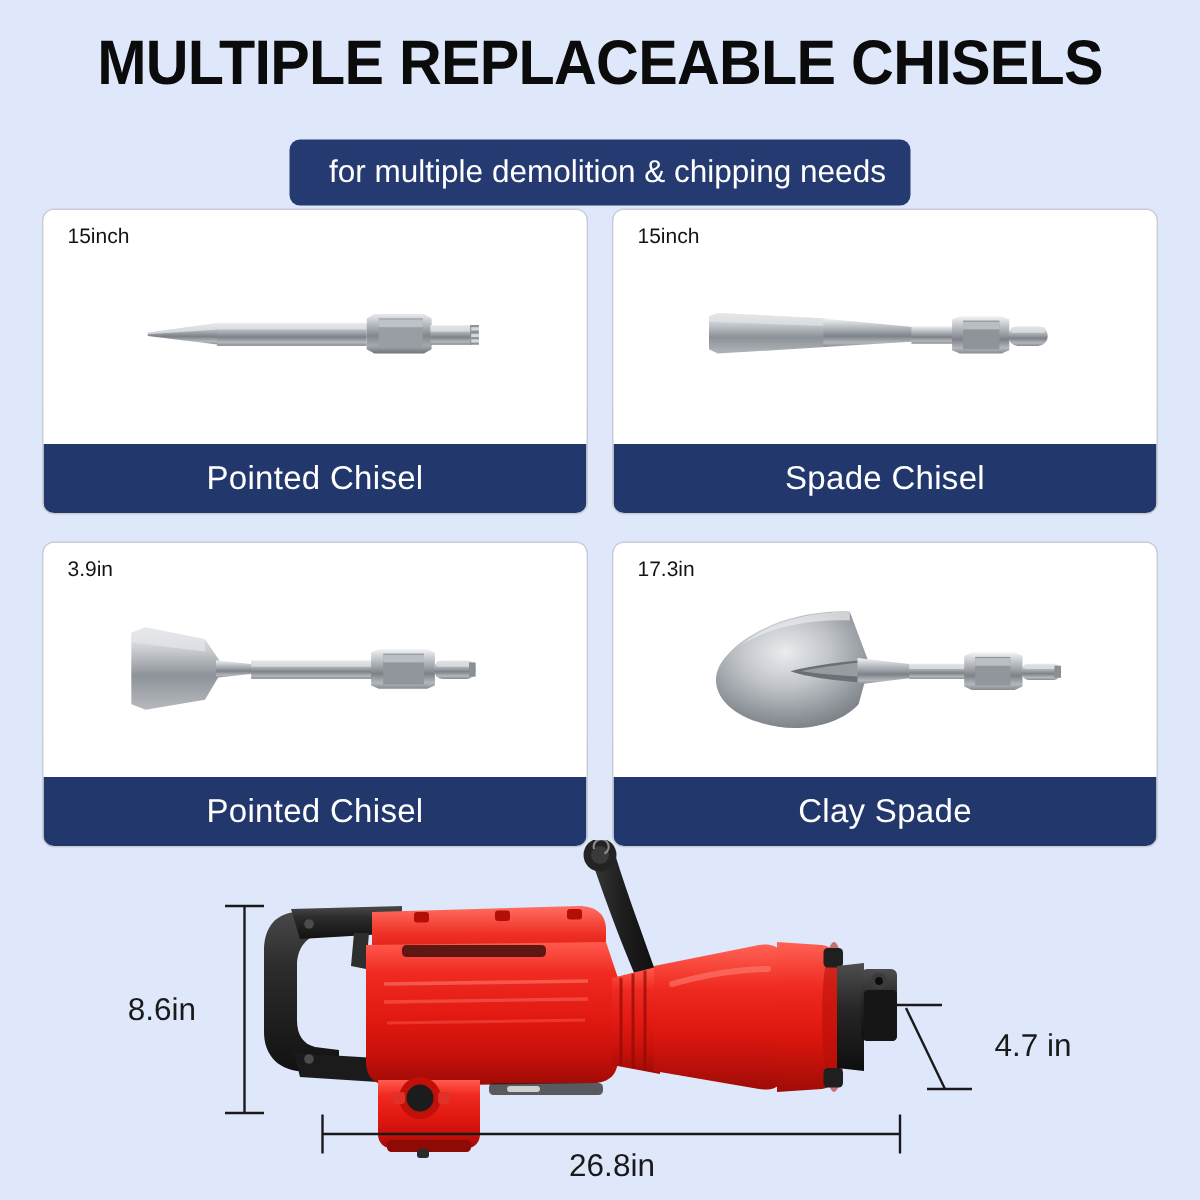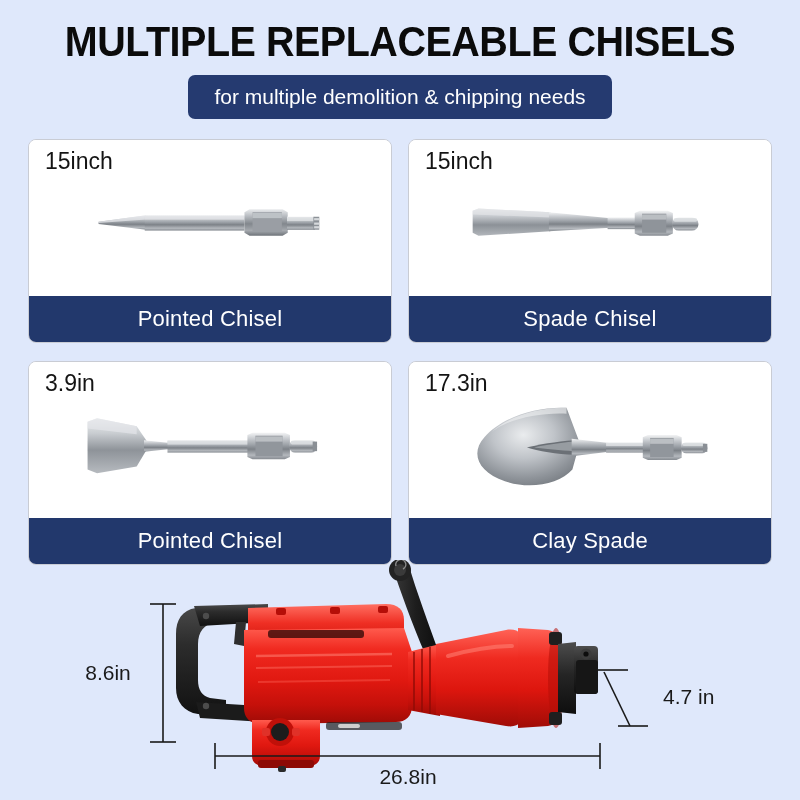--- a/index.html
+++ b/index.html
@@ -30,27 +30,27 @@
     font-weight: 800;
     letter-spacing: -0.5px;
     color: #0b0b0b;
     line-height: 1.05;
     transform: scaleX(0.94);
     white-space: nowrap;
   }
 
   #subtitle-pill {
     display: inline-block;
-    margin-top: 11px;
+    margin-top: 29px;
     background: #253a70;
     color: #ffffff;
     font-size: 21px;
     font-weight: 400;
     line-height: 1;
-    padding: 11px 26px 12px 26px;
+    padding: 11px 16px 12px 26px;
     border-radius: 7px;
     white-space: nowrap;
   }
 
   
   #card-grid {
     position: absolute;
     left: 28px;
     top: 139px;
     width: 744px;
@@ -74,21 +74,21 @@
   .card-body {
     position: relative;
     flex: 1;
     background: #ffffff;
   }
 
   .card-size {
     position: absolute;
     left: 16px;
     top: 10px;
-    font-size: 23px;
+    font-size: 14px;
     color: #141414;
     font-weight: 400;
     line-height: 1;
   }
 
   .card-art {
     position: absolute;
     left: 0;
     right: 0;
     top: 40px;

